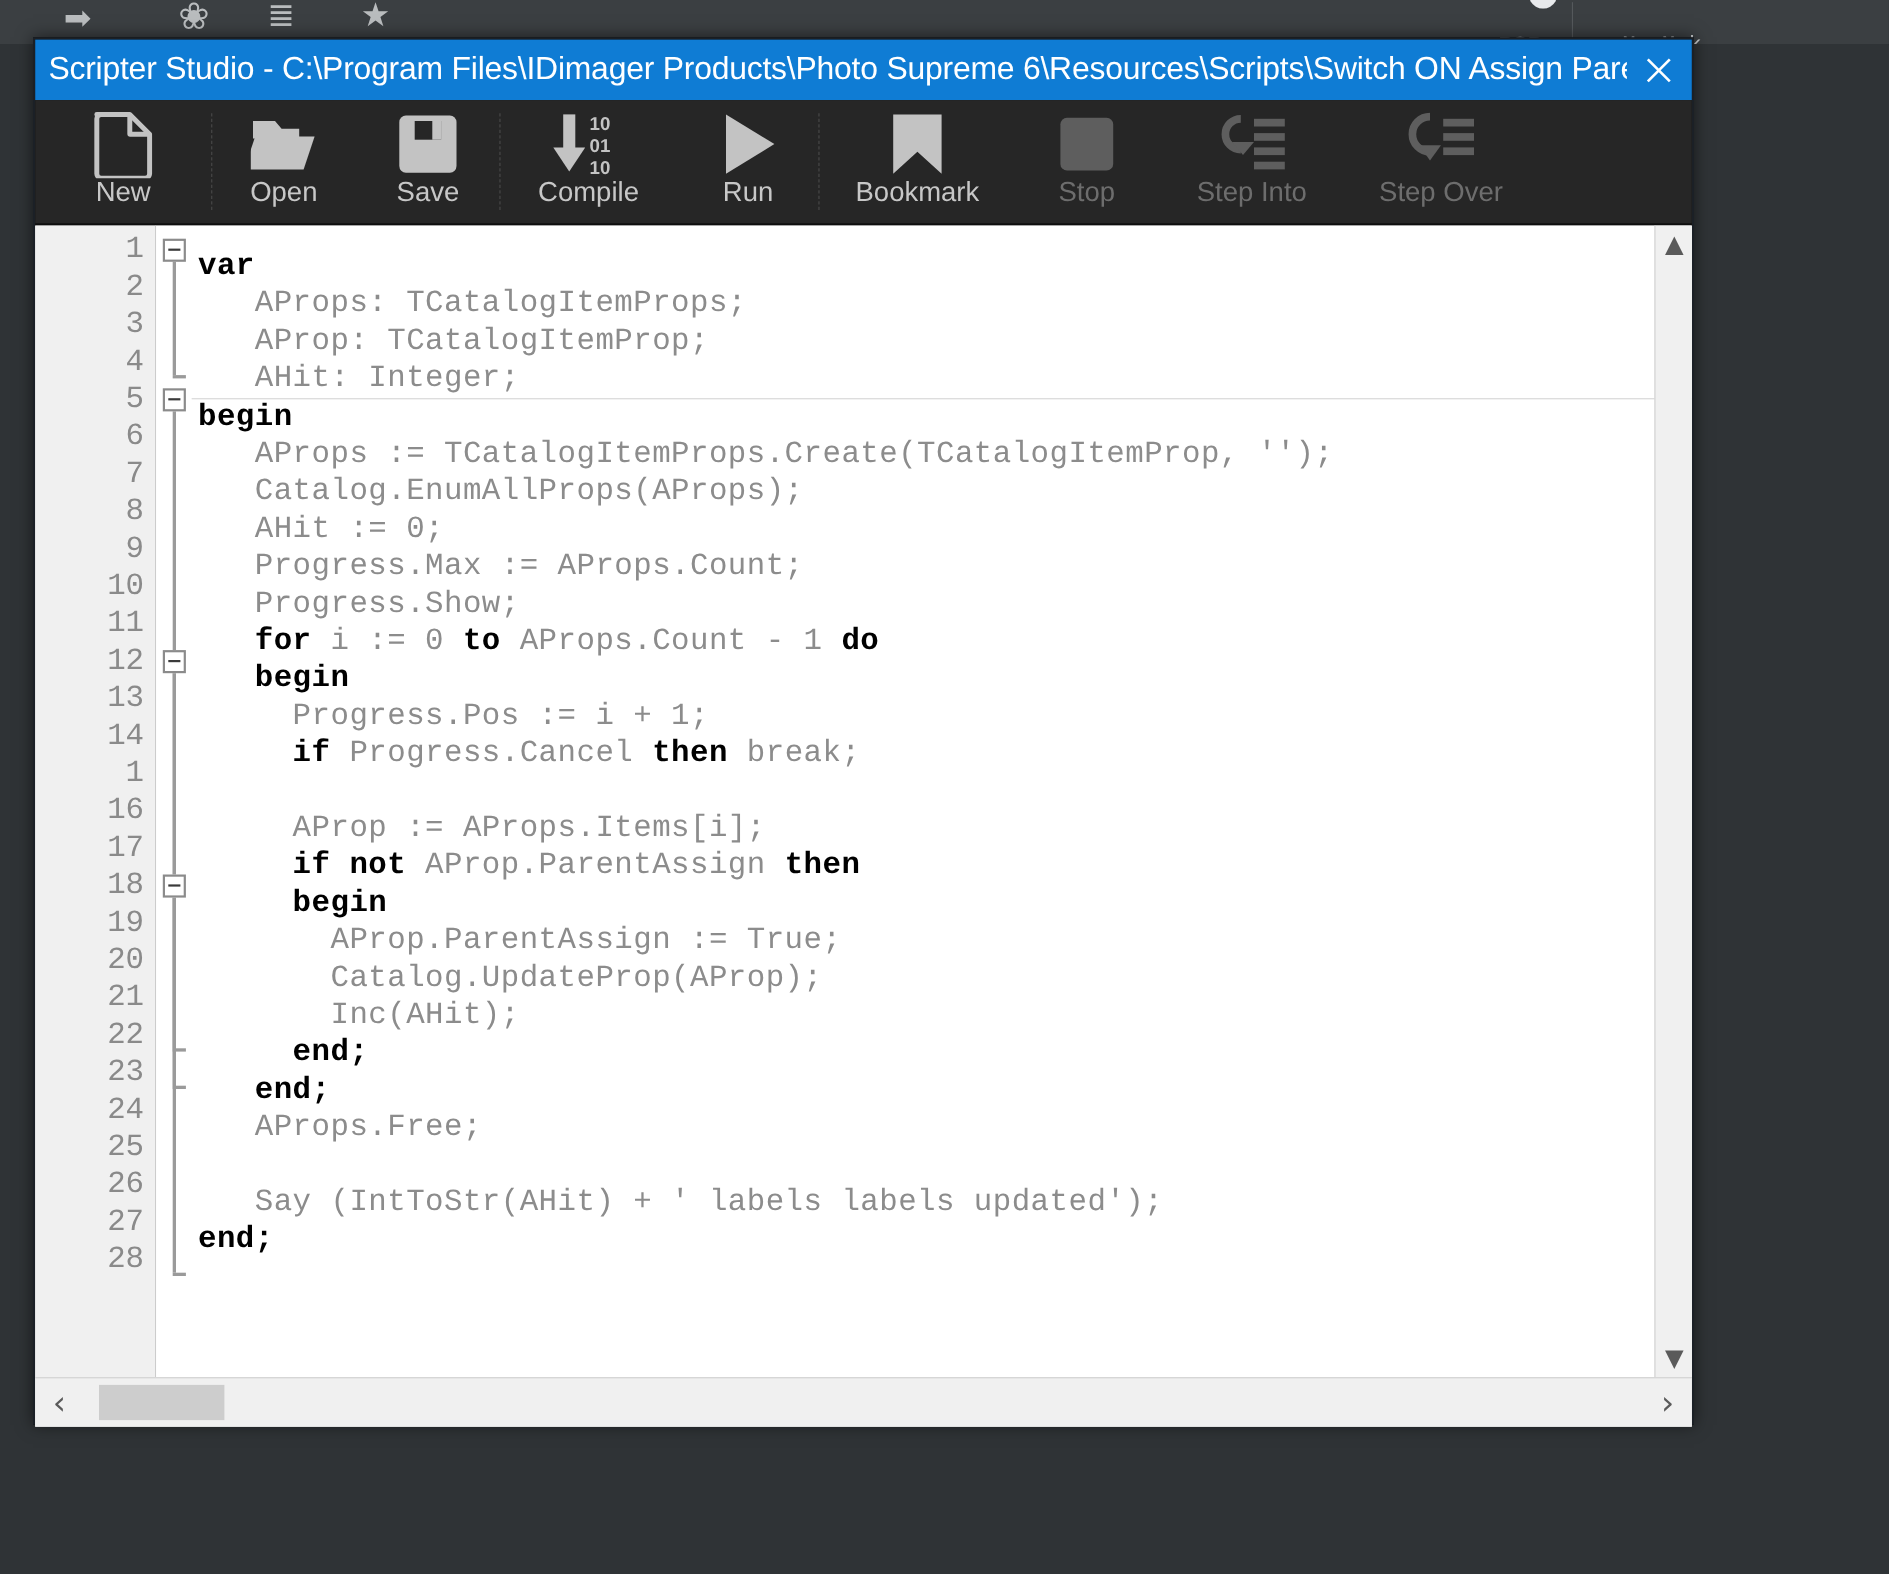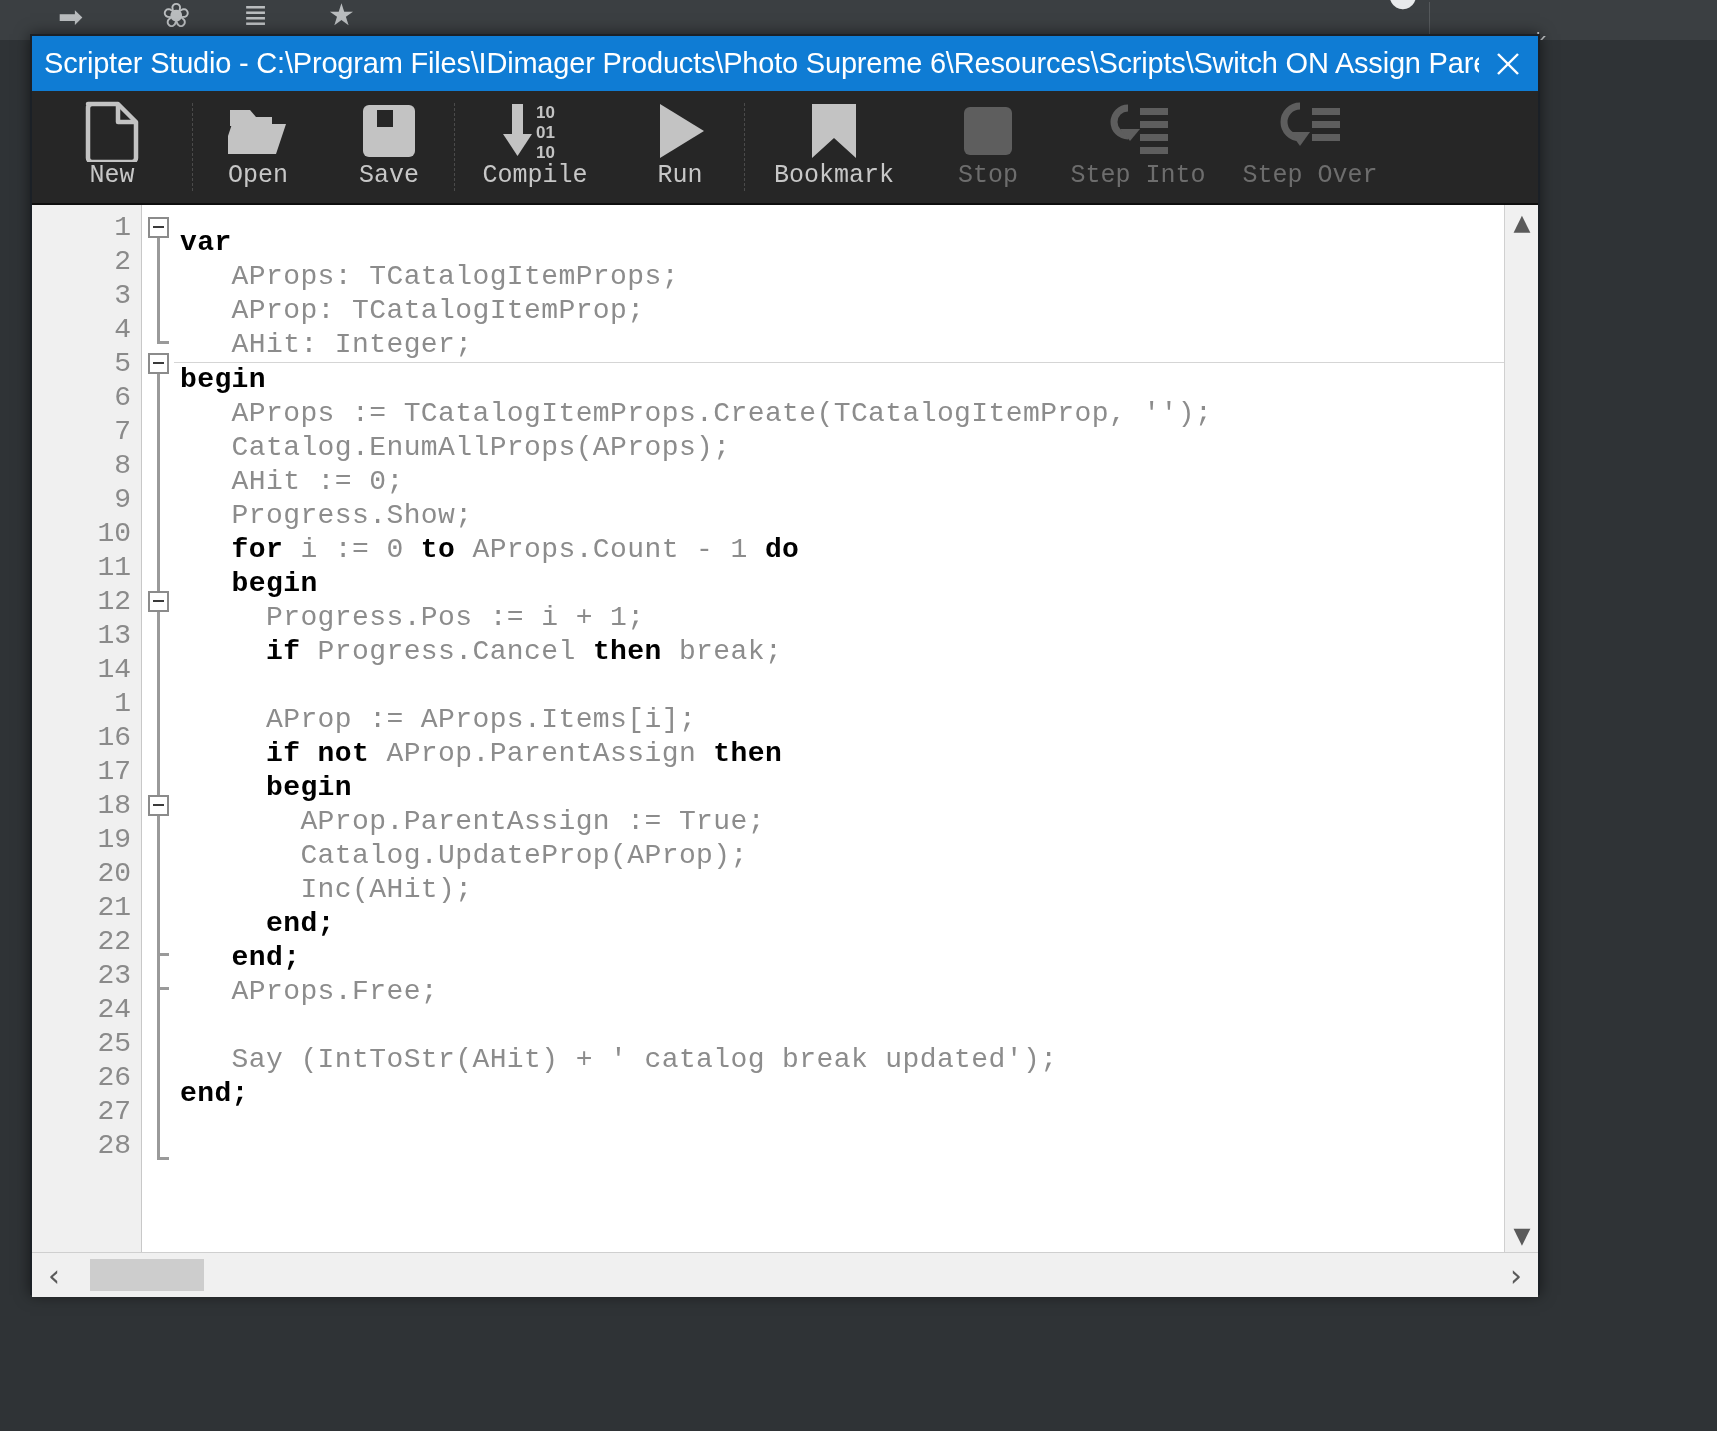--- a/index.html
+++ b/index.html
@@ -94,21 +94,21 @@
     cursor: pointer;
     user-select: none;
   }
   .tb-icon {
     height: 64px;
     display: flex; align-items: center; justify-content: center;
   }
   .tb-label {
     color: #c7c7c7;
     font-size: 25px;
-    font-family: Liberation Mono, monospace;
+    font-family: Liberation Sans, sans-serif;
     margin-top: -2px;
     white-space: nowrap;
   }
   .tb-btn.disabled .tb-label { color: #6d6d6d; }
   .tb-sep {
     position: absolute;
     left: 0; top: 12px;
     width: 0; height: 88px;
     border-left: 1px dashed #4a4a4a;
   }
@@ -429,37 +429,38 @@
 
       <div id="code">
           <div class="code-line"><span class="kw">var</span></div>
           <div class="code-line">   AProps: TCatalogItemProps;</div>
           <div class="code-line">   AProp: TCatalogItemProp;</div>
           <div class="code-line sep-under">   AHit: Integer;</div>
           <div class="code-line"><span class="kw">begin</span></div>
           <div class="code-line">   AProps := TCatalogItemProps.Create(TCatalogItemProp, '');</div>
           <div class="code-line">   Catalog.EnumAllProps(AProps);</div>
           <div class="code-line">   AHit := 0;</div>
+          <div class="code-line">   Progress.Max := AProps.Count;</div>
           <div class="code-line">   Progress.Show;</div>
           <div class="code-line">   <span class="kw">for</span> i := 0 <span class="kw">to</span> AProps.Count - 1 <span class="kw">do</span></div>
           <div class="code-line">   <span class="kw">begin</span></div>
           <div class="code-line">     Progress.Pos := i + 1;</div>
           <div class="code-line">     <span class="kw">if</span> Progress.Cancel <span class="kw">then</span> break;</div>
           <div class="code-line">&nbsp;</div>
           <div class="code-line">     AProp := AProps.Items[i];</div>
           <div class="code-line">     <span class="kw">if not</span> AProp.ParentAssign <span class="kw">then</span></div>
           <div class="code-line">     <span class="kw">begin</span></div>
           <div class="code-line">       AProp.ParentAssign := True;</div>
           <div class="code-line">       Catalog.UpdateProp(AProp);</div>
           <div class="code-line">       Inc(AHit);</div>
           <div class="code-line">     <span class="kw">end;</span></div>
           <div class="code-line">   <span class="kw">end;</span></div>
           <div class="code-line">   AProps.Free;</div>
           <div class="code-line">&nbsp;</div>
-          <div class="code-line">   Say (IntToStr(AHit) + ' catalog break updated');</div>
+          <div class="code-line">   Say (IntToStr(AHit) + ' labels labels updated');</div>
           <div class="code-line"><span class="kw">end;</span></div>
         </div>
 
       <div id="vscroll">
         <div class="vs-btn" id="vs-up">
           <span class="arrow-glyph">▲</span>
         </div>
         <div class="vs-btn" id="vs-down">
           <span class="arrow-glyph">▼</span>
         </div>

